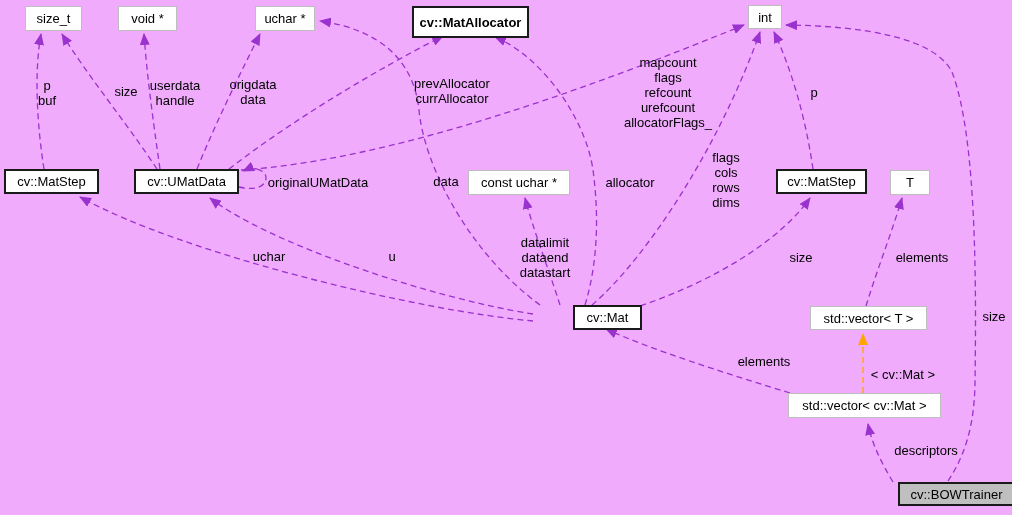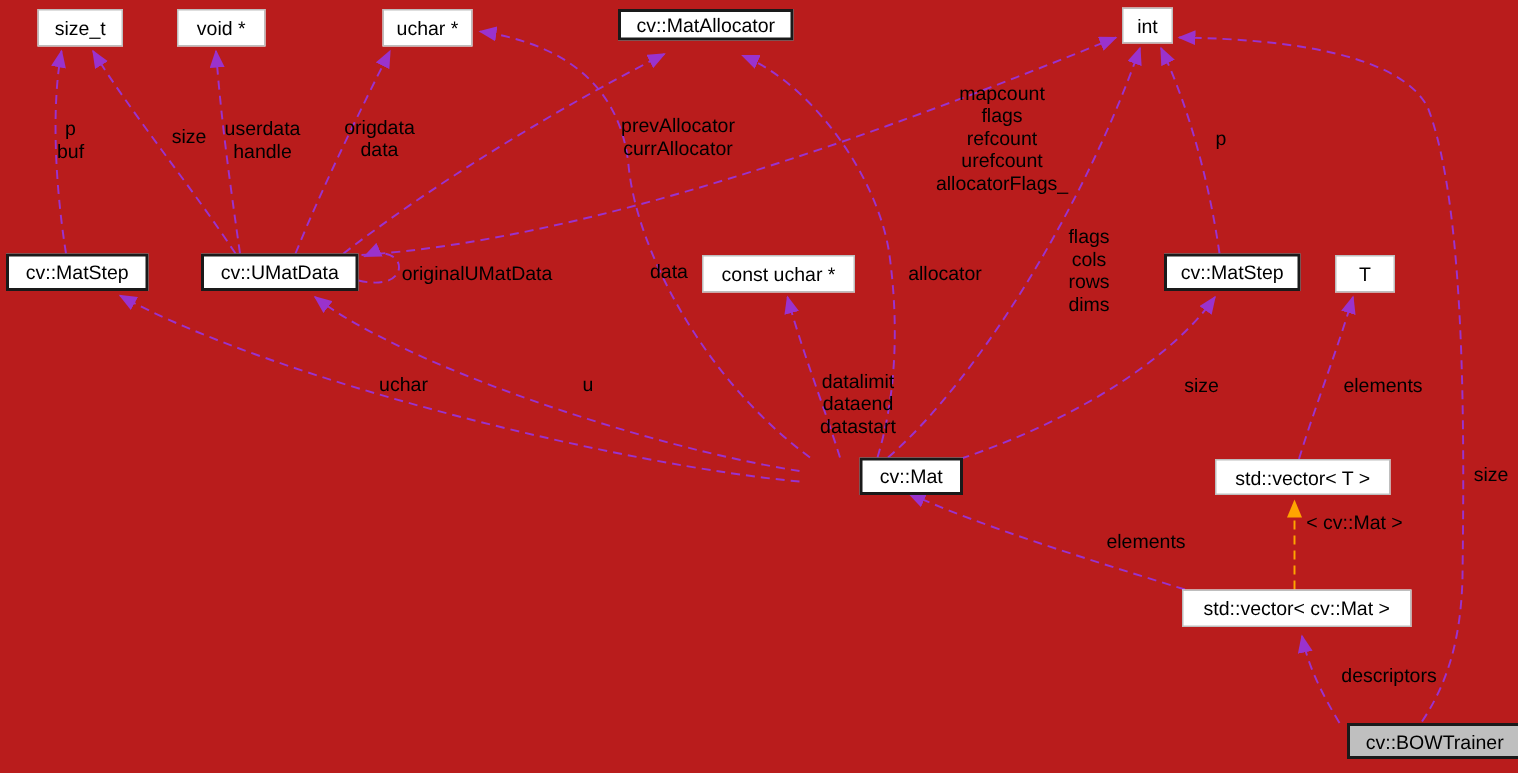--- a/index.html
+++ b/index.html
@@ -1,19 +1,19 @@
 <!DOCTYPE html>
 <html><head>
 <meta charset="utf-8">
 <style>
   html,body{margin:0;padding:0;background:#ffffff;}
   #canvas{
     position:relative;
     width:1012px;height:515px;
-    background:#b91c1c;
+    background:#f0abfc;
     font-family:"Liberation Sans", sans-serif;
     overflow:hidden;
   }
   #edges{position:absolute;left:0;top:0;width:1012px;height:515px;}
   .edge{fill:none;stroke:#9a32cd;stroke-width:1.3;stroke-dasharray:6,4;}
   .edge.orange{stroke:#ffa500;}
   .node{
     position:absolute;
     display:flex;align-items:center;justify-content:center;
     box-sizing:border-box;
@@ -67,21 +67,21 @@
     <path class="edge" d="M 866,306 C 877,270 892,232 902,198" marker-end="url(#arr-p)"></path>
     <path class="edge" d="M 790,393 C 722,372 652,350 606,329" marker-end="url(#arr-p)"></path>
     <path class="edge orange" d="M 863,393 L 863,334" marker-end="url(#arr-o)"></path>
     <path class="edge" d="M 893,482 C 881,462 872,444 868,424" marker-end="url(#arr-p)"></path>
     <path class="edge" d="M 948,481 C 966,454 974,424 975,385 C 976,300 978,140 952,72 C 935,38 865,26 786,25" marker-end="url(#arr-p)"></path>
   </svg>
 
   <div class="node" style="left:25px;top:6px;width:57px;height:25px;">size_t</div>
   <div class="node" style="left:118px;top:6px;width:59px;height:25px;">void *</div>
   <div class="node" style="left:255px;top:6px;width:60px;height:25px;">uchar *</div>
-  <div class="node bold" style="left:412px;top:6px;width:117px;height:21px;">cv::MatAllocator</div>
+  <div class="node bold" style="left:412px;top:6px;width:117px;height:32px;font-weight:bold;">cv::MatAllocator</div>
   <div class="node" style="left:748px;top:5px;width:34px;height:24px;">int</div>
   <div class="node bold" style="left:4px;top:169px;width:95px;height:25px;">cv::MatStep</div>
   <div class="node" style="left:468px;top:170px;width:102px;height:25px;">const uchar *</div>
   <div class="node bold" style="left:134px;top:169px;width:105px;height:25px;">cv::UMatData</div>
   <div class="node bold" style="left:776px;top:169px;width:91px;height:25px;">cv::MatStep</div>
   <div class="node" style="left:890px;top:170px;width:40px;height:25px;">T</div>
   <div class="node bold" style="left:533px;top:305px;width:69px;height:25px;margin-left:40px;">cv::Mat</div>
   <div class="node" style="left:810px;top:306px;width:117px;height:24px;">std::vector&lt; T &gt;</div>
   <div class="node" style="left:788px;top:393px;width:153px;height:25px;">std::vector&lt; cv::Mat &gt;</div>
   <div class="node main" style="left:868px;top:482px;width:117px;height:24px;margin-left:30px;">cv::BOWTrainer</div>
@@ -103,23 +103,23 @@
   <div class="elabel" style="left:814px;top:92px;">p</div>
   <div class="elabel" style="left:318px;top:182px;">originalUMatData</div>
   <div class="elabel" style="left:446px;top:181px;">data</div>
   <div class="elabel" style="left:630px;top:182px;">allocator</div>
   <div class="elabel" style="left:726px;top:180px;">flags
 cols
 rows
 dims</div>
   <div class="elabel" style="left:269px;top:256px;">uchar</div>
   <div class="elabel" style="left:392px;top:256px;">u</div>
-  <div class="elabel" style="left:572px;top:257px;margin-top:12px;">datalimit
+  <div class="elabel" style="left:545px;top:257px;">datalimit
 dataend
 datastart</div>
   <div class="elabel" style="left:801px;top:257px;">size</div>
   <div class="elabel" style="left:922px;top:257px;">elements</div>
   <div class="elabel" style="left:994px;top:316px;">size</div>
   <div class="elabel" style="left:764px;top:361px;">elements</div>
-  <div class="elabel" style="left:903px;top:348px;">&lt; cv::Mat &gt;</div>
+  <div class="elabel" style="left:903px;top:374px;">&lt; cv::Mat &gt;</div>
   <div class="elabel" style="left:926px;top:450px;">descriptors</div>
 
 </div>
 
 </body></html>

